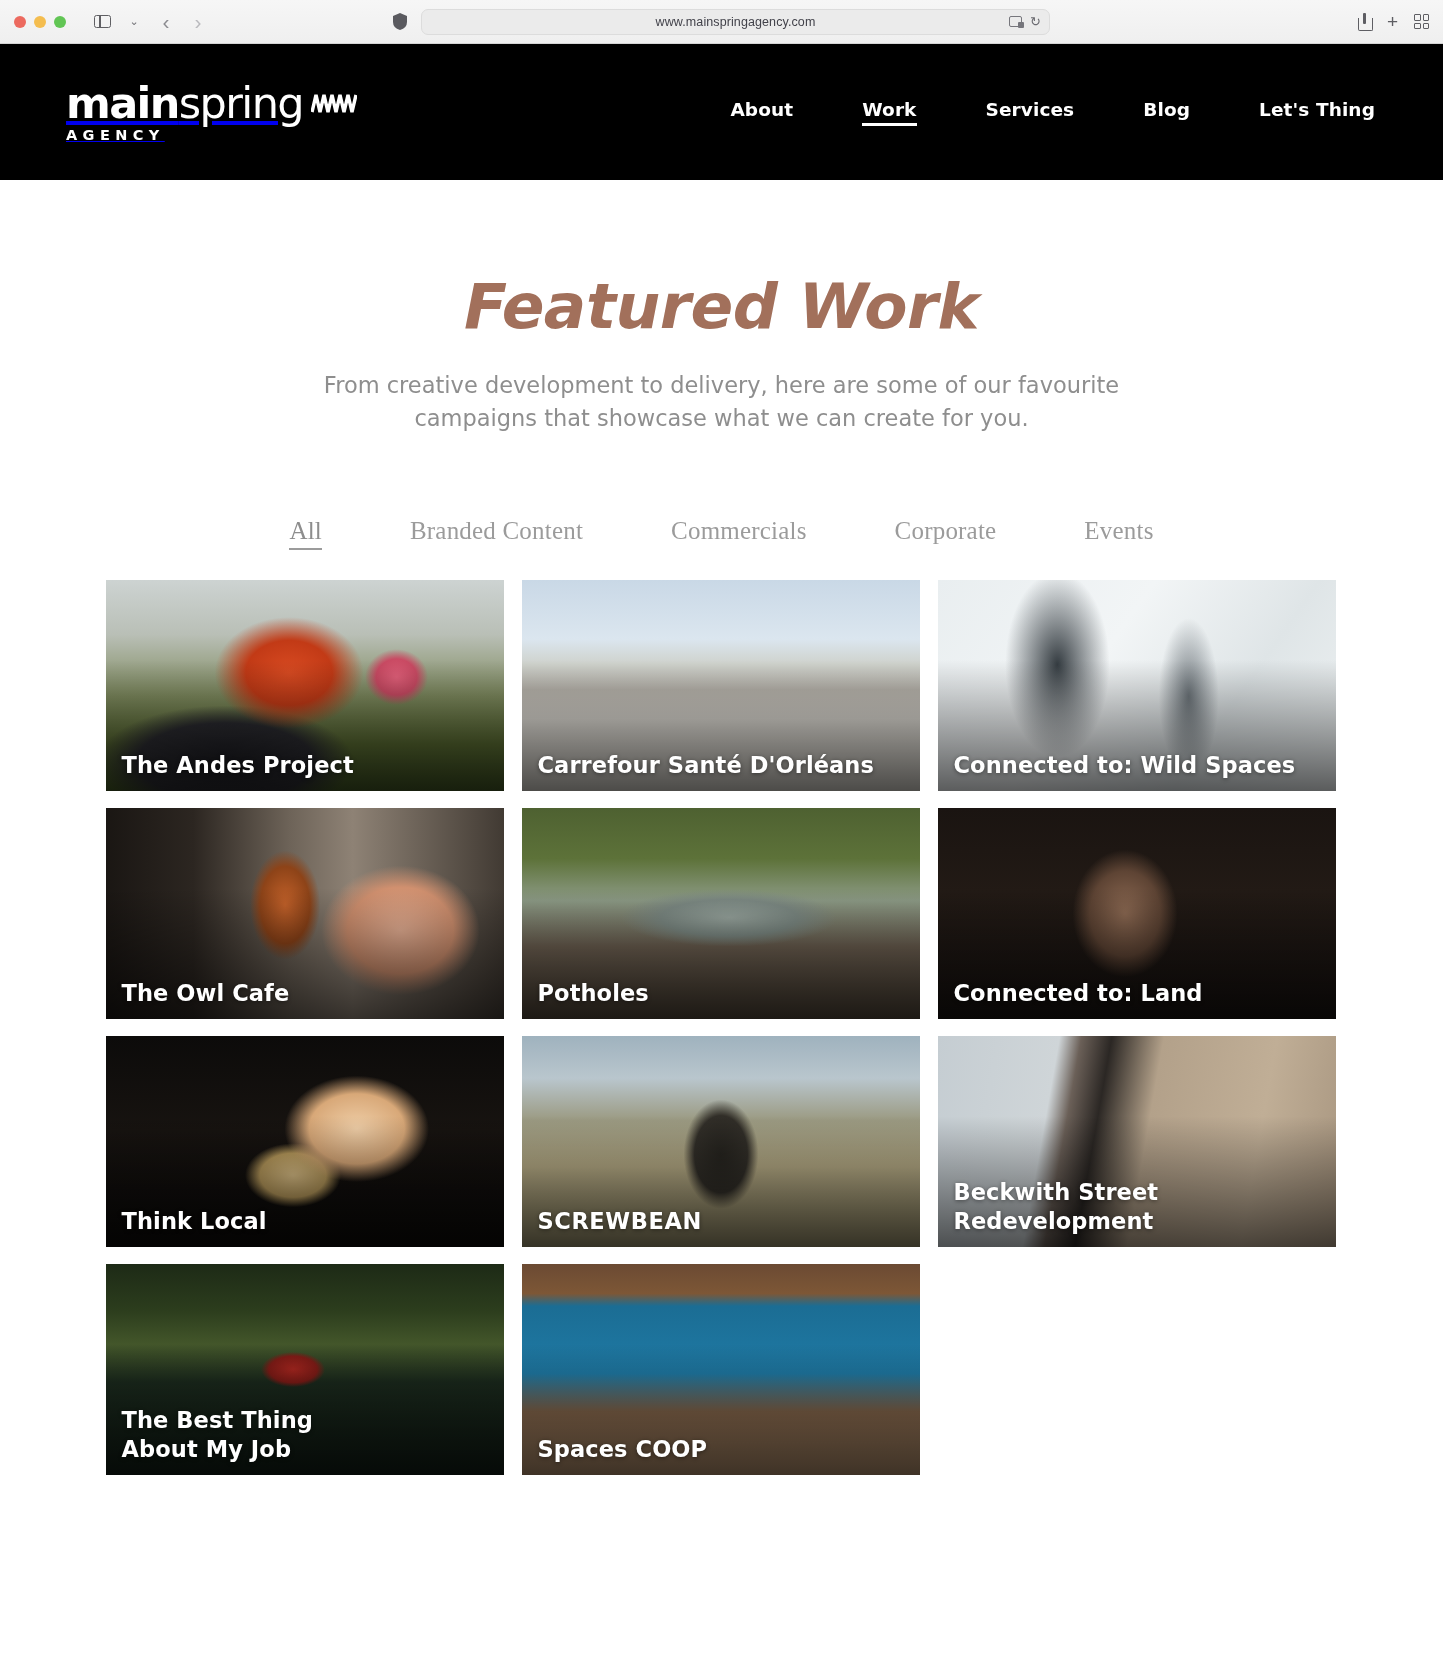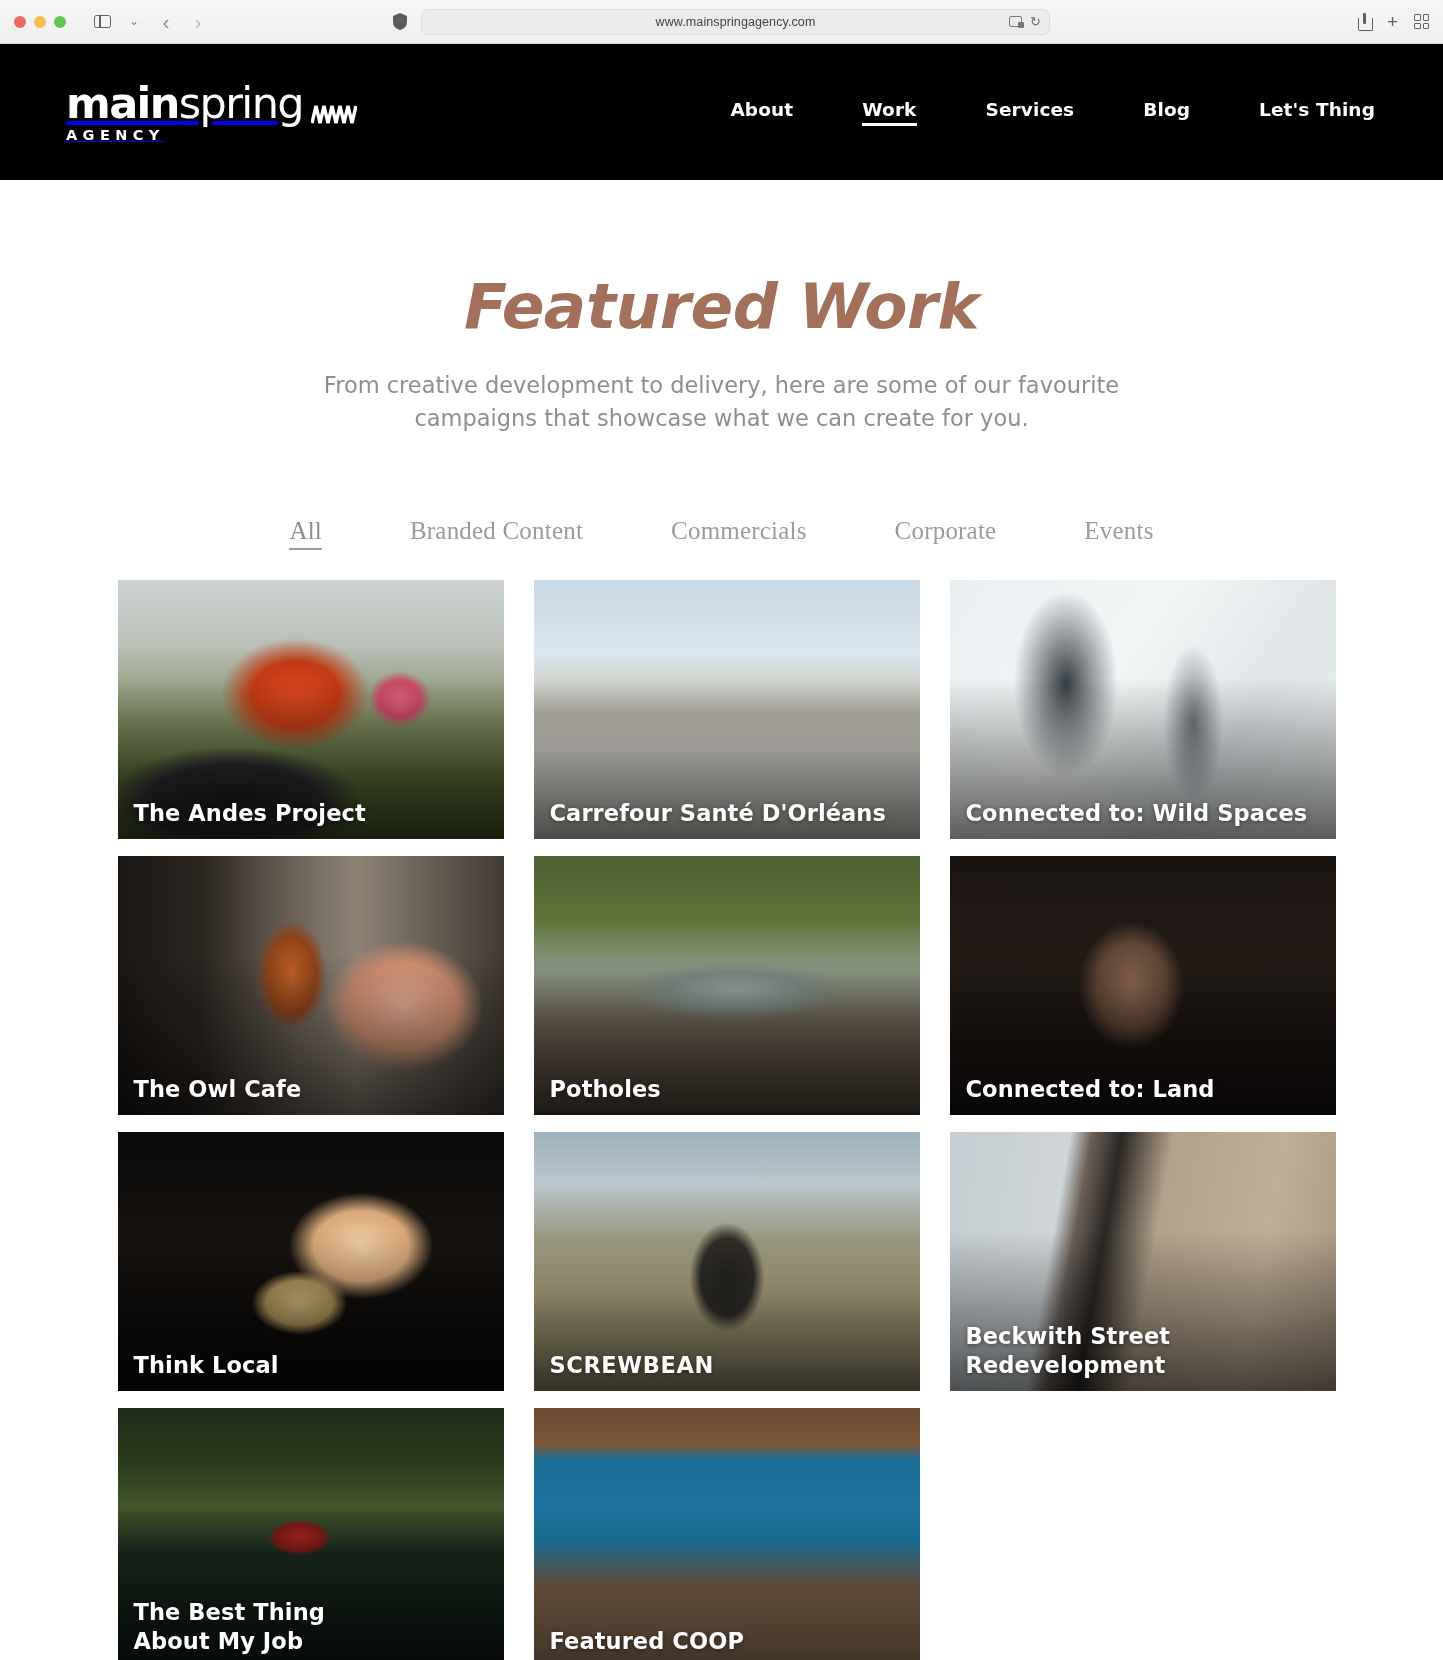--- a/index.html
+++ b/index.html
@@ -114,21 +114,21 @@
   .grid-icon i { border: 1.4px solid #5e5e63; border-radius: 1px; display:block; }
 
   
   .site-header {
     background: #000;
     height: 136px;
     display: flex; align-items: center;
     padding: 0 68px 0 66px;
   }
   .logo { display: flex; flex-direction: column; gap: 2px; }
-  .logo-row { display: flex; align-items: flex-end; gap: 8px; }
+  .logo-row { display: flex; align-items: center; gap: 8px; }
   .logo-main {
     font-size: 43px; color: #fff; letter-spacing: -1.6px; line-height: 1;
     font-weight: 800; font-family: "DejaVu Sans", sans-serif;
   }
   .logo-main .light { font-weight: 400; }
   .logo-spring-mark { display:block; }
   .logo-sub {
     font-size: 14.5px; color: #fff; letter-spacing: 5.4px;
     font-weight: 700; font-family: "DejaVu Sans", sans-serif;
   }
@@ -191,24 +191,23 @@
   
   .grid {
     margin: 30px auto 0;
     width: 1232px;
     display: grid;
     grid-template-columns: repeat(3, 398px);
     gap: 17px 18px;
   }
   .card {
     position: relative;
-    height: 259px;
+    height: 211px;
     overflow: hidden;
     background: #15803d;
-    margin-left: 12px;
   }
   .card .photo { position: absolute; inset: 0; }
   .card .scrim {
     position: absolute; left:0; right:0; bottom:0; height: 62%;
     background: linear-gradient(to top, rgba(0,0,0,.62), rgba(0,0,0,0));
   }
   .card-title {
     position: absolute;
     left: 16px; bottom: 11px; right: 14px;
     color: #fff;
@@ -415,16 +414,16 @@
       </a>
       <a class="card" href="#">
         <div class="photo ph-canoe"></div>
         <div class="scrim"></div>
         <div class="card-title">The Best Thing
 About My Job</div>
       </a>
       <a class="card" href="#">
         <div class="photo ph-paddler"></div>
         <div class="scrim"></div>
-        <div class="card-title">Featured COOP</div>
+        <div class="card-title">Spaces COOP</div>
       </a>
     </section>
 </main>
 
 </body></html>

